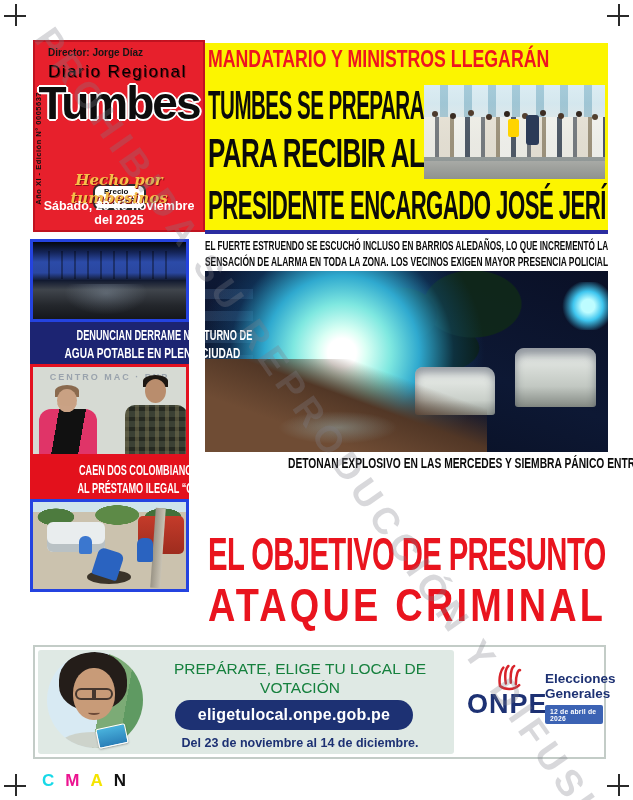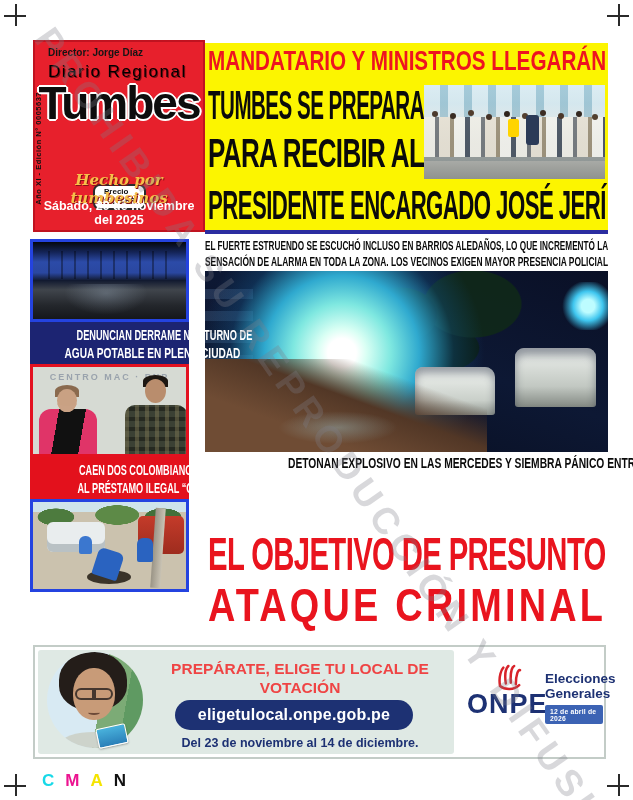--- a/index.html
+++ b/index.html
@@ -30,21 +30,21 @@
     writing-mode:vertical-rl; transform:rotate(180deg); letter-spacing:.5px; }
   #pricebox { left:58px; top:142px; background:#fff; border:2px solid #2b2b2b; border-radius:7px; padding:1px 9px 2px; text-align:left; }
   #pricebox .p1 { font-size:8px; font-weight:bold; color:#111; }
   #pricebox .p2 { font-size:9px; font-weight:bold; color:#111; }
   #slogan { left:0; bottom:23px; width:100%; text-align:center; font-family:"DejaVu Serif", serif; font-style:italic;
     font-size:15px; font-weight:bold; color:#f6c04a; text-shadow:1px 1px 0 #8c0f16; }
   #mhdate { left:0; bottom:3px; width:100%; text-align:center; font-size:12.5px; font-weight:800; color:#fff; }
 
   
   #topstory { left:205px; top:43px; width:403px; height:191px; background:#fcf500; border-bottom:4px solid #2b2da0; }
-  #kicker { left:3px; top:2px; width:398px; font-size:28px; font-weight:900; color:#ee1420; }
+  #kicker { left:3px; top:2px; width:398px; font-size:24px; font-weight:900; color:#ee1420; }
   .toph { position:absolute; left:3px; font-size:40px; line-height:1; font-weight:900; color:#0b0b0b; letter-spacing:-1px; }
   #topl1 { top:42px;  width:216px; }
   #topl2 { top:90px;  width:216px; }
   #topl3 { top:142px; width:398px; }
   #crowdphoto { right:3px; top:42px; width:181px; height:94px; overflow:hidden;
     background:linear-gradient(180deg,#c3e2ec 0%,#a9cdd9 20%,#c8cfcc 34%,#9aa1a0 62%,#878e8d 100%); }
   #crowdphoto .building { position:absolute; left:0; top:0; width:100%; height:32px;
     background:repeating-linear-gradient(90deg,#e3f0f5 0 16px,#9cc3d3 16px 24px); opacity:.75; }
   #crowdphoto .heads { position:absolute; left:8px; top:26px; width:6px; height:6px; border-radius:50%; background:#4c3a2d;
     box-shadow:18px 2px 0 #3a2c22,36px -1px 0 #513d2e,54px 3px 0 #443227,72px 0 0 #2f241c,90px 2px 0 #54402f,108px -1px 0 #3c2d23,126px 2px 0 #4a3729,144px 0 0 #332820,160px 3px 0 #51402f; }
@@ -138,21 +138,21 @@
   #womancircle { position:absolute; left:2px; top:2px; width:96px; height:96px; border-radius:50%; overflow:hidden;
     background:linear-gradient(100deg,#d8eaf3 0 55%, #7cab76 55% 78%, #5f9a62 78%); }
   #womancircle .hair { position:absolute; left:12px; top:0px; width:68px; height:58px; border-radius:48% 48% 42% 42%; background:#241d19; }
   #womancircle .face { position:absolute; left:26px; top:16px; width:42px; height:52px; border-radius:48%; background:#c89b78; }
   #womancircle .glasses { position:absolute; left:28px; top:36px; width:38px; height:12px; border:2px solid #45372f; border-radius:6px;
     background:linear-gradient(90deg, transparent 0 45%, #45372f 45% 55%, transparent 55%); }
   #womancircle .smile { position:absolute; left:41px; top:58px; width:12px; height:5px; border-bottom:2px solid #6d4a38; border-radius:50%; }
   #womancircle .shoulders { position:absolute; left:14px; bottom:-6px; width:66px; height:22px; border-radius:50% 50% 0 0; background:#cdd3cb; }
   #dnicard { position:absolute; left:52px; top:76px; width:30px; height:20px; background:linear-gradient(180deg,#49b2dc,#2a7fb8);
     border:1.5px solid #fff; border-radius:2px; transform:rotate(-12deg); box-shadow:0 1px 2px rgba(0,0,0,.3); }
-  #adtitle { position:absolute; left:112px; top:12px; width:306px; text-align:center; color:#ef4444; font-size:15.5px; line-height:19px; font-weight:700; }
+  #adtitle { position:absolute; left:112px; top:12px; width:306px; text-align:center; color:#15803d; font-size:15.5px; line-height:19px; font-weight:400; }
   #adpill { position:absolute; left:140px; top:53px; width:238px; height:30px; background:#1d3173; border-radius:16px;
     color:#fff; font-size:16px; font-weight:800; text-align:center; line-height:29px; letter-spacing:.2px; }
   #addates { position:absolute; left:112px; top:89px; width:306px; text-align:center; color:#1d3173; font-size:12.5px; font-weight:800; }
   #adlogo { position:absolute; left:432px; top:14px; width:136px; height:84px; }
   #onpehand { position:absolute; left:26px; top:0px; width:34px; height:30px; }
   #onpetext { position:absolute; left:0px; top:28px; font-size:27px; font-weight:900; color:#1d3173; letter-spacing:1px; }
   #adtag { position:absolute; left:78px; top:10px; color:#1d3173; font-size:13.5px; line-height:15px; font-weight:900; }
   #adbadge { position:absolute; left:78px; top:44px; background:#3c63b4; color:#fff; font-size:6.8px; font-weight:bold;
     padding:2.5px 5px; border-radius:2px; letter-spacing:.2px; }
 

